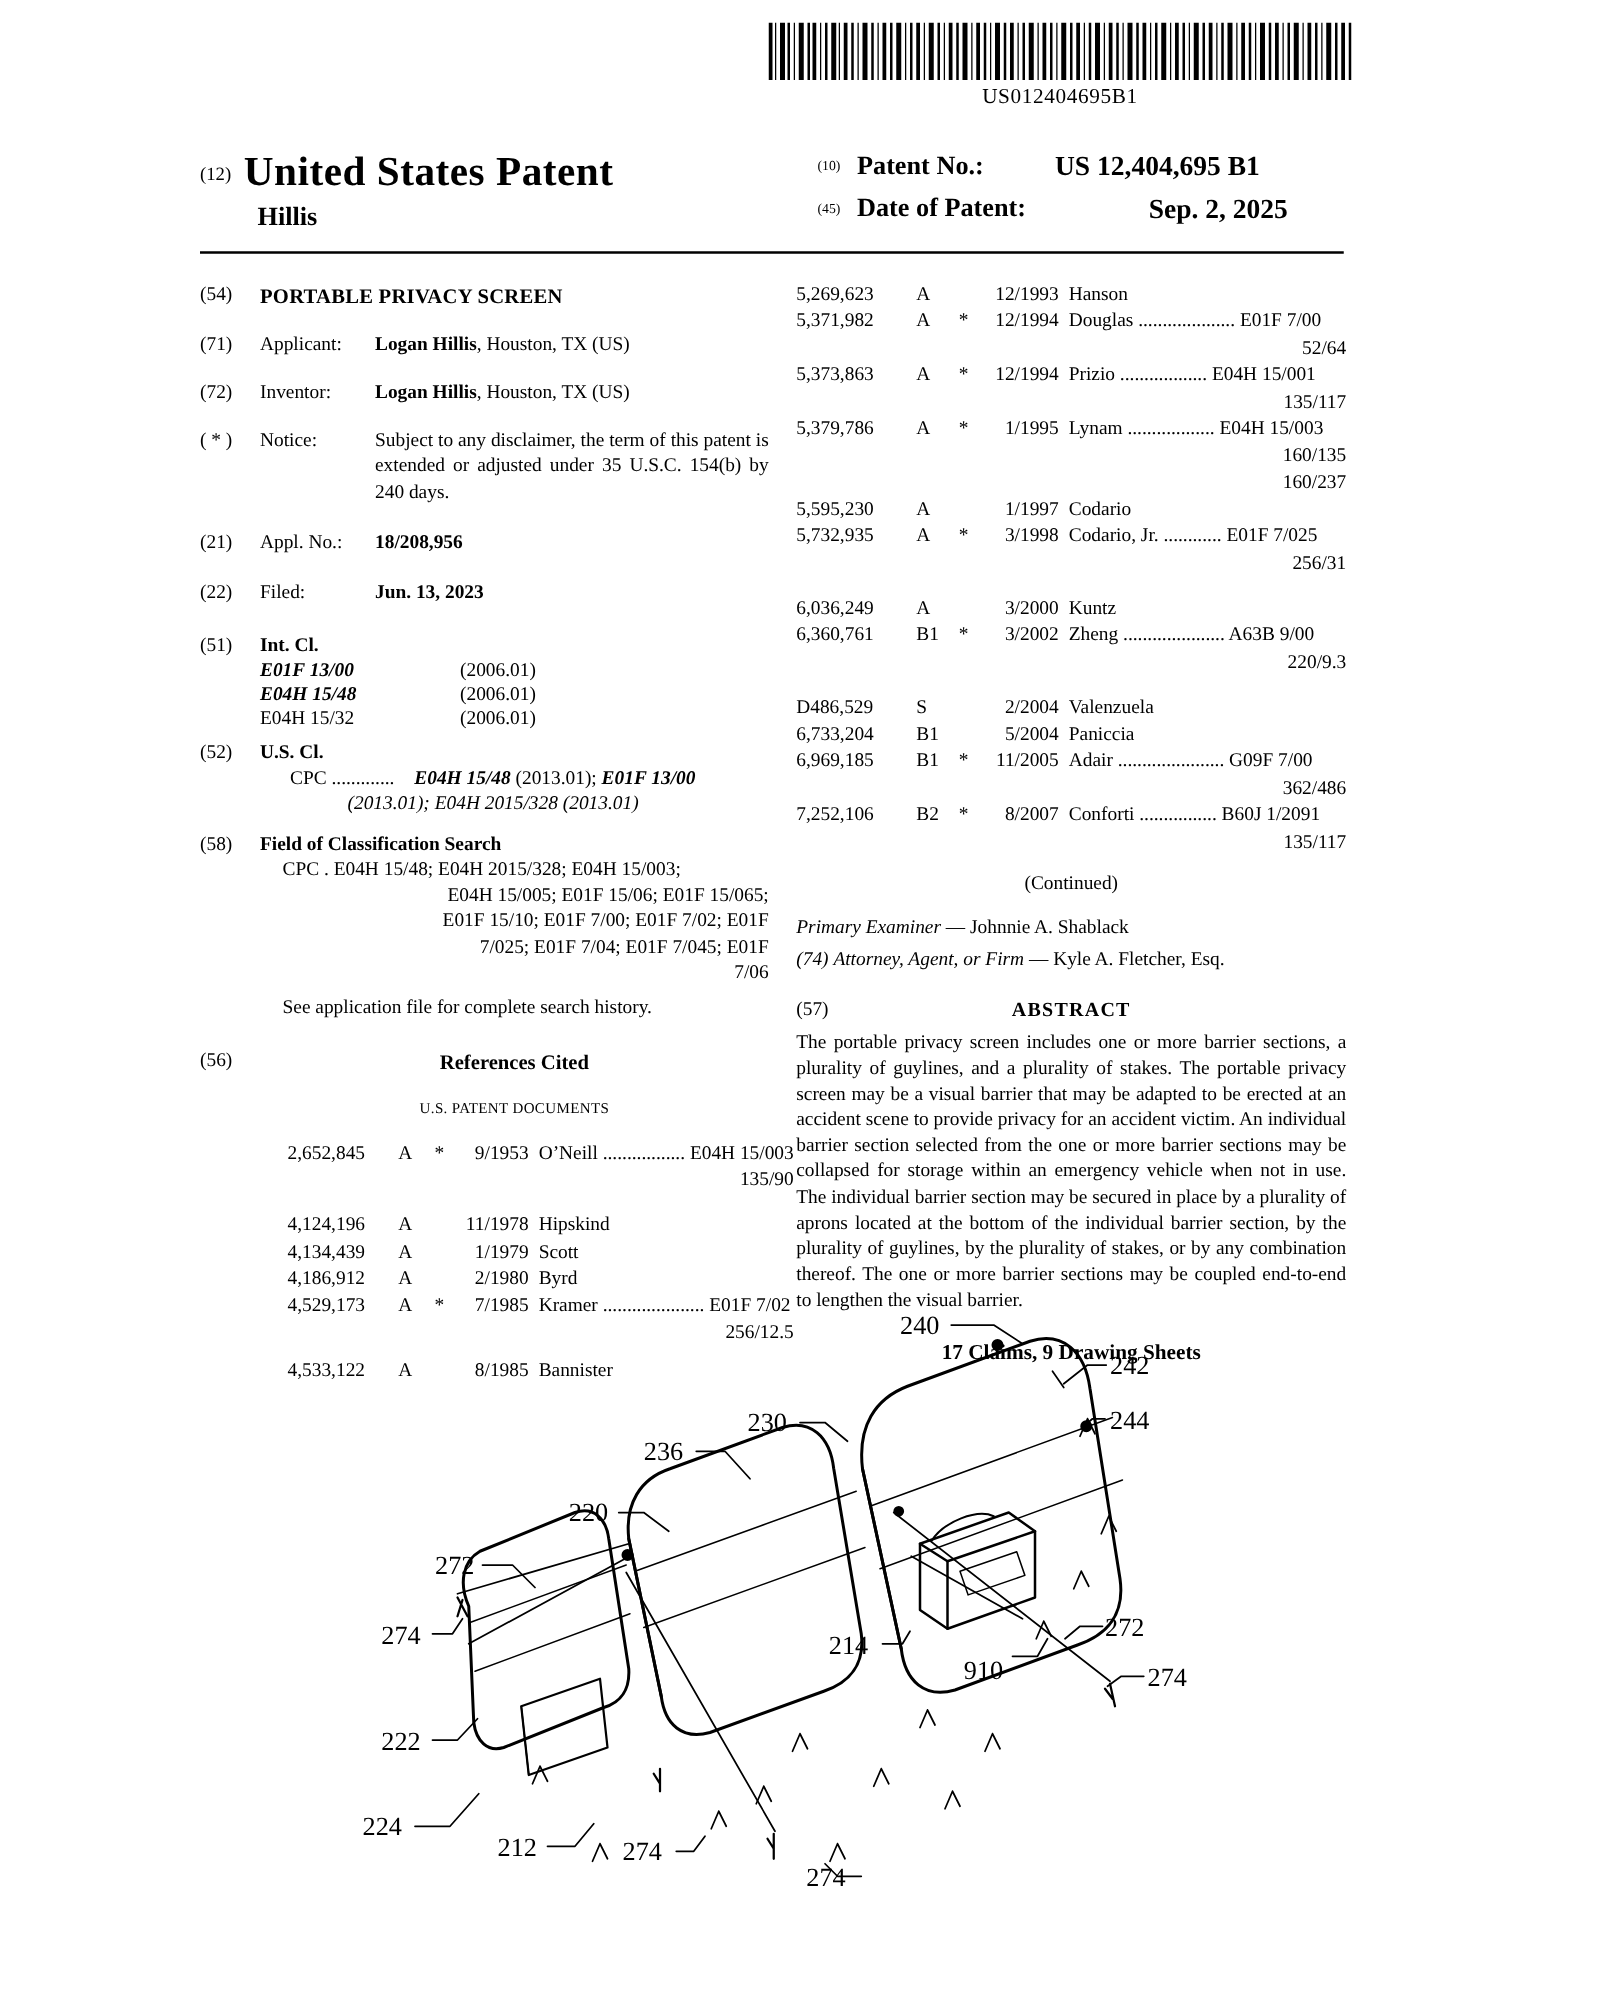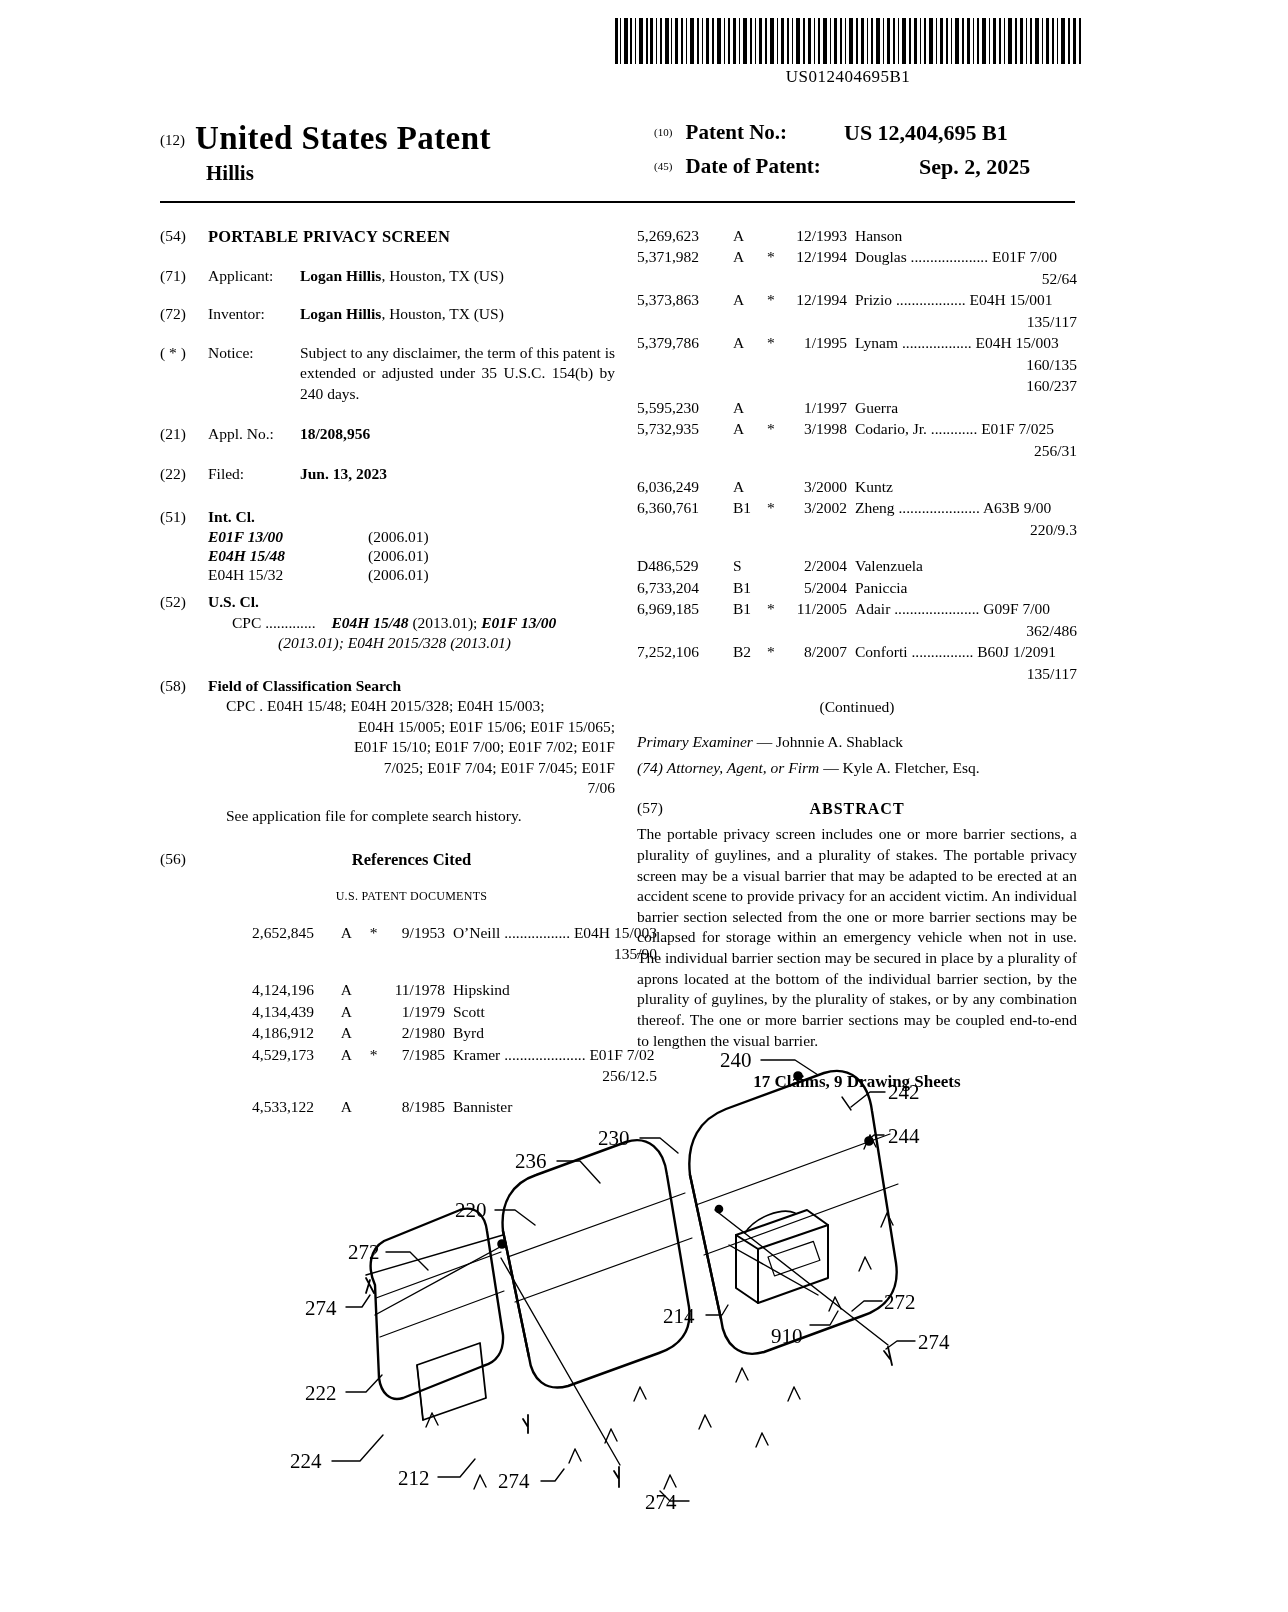--- a/index.html
+++ b/index.html
@@ -387,21 +387,21 @@
           <span class="intcl-code bi">E04H 15/48</span>
           <span class="intcl-date">(2006.01)</span>
         </div>
         <div class="intcl-row">
           <span class="intcl-code">E04H 15/32</span>
           <span class="intcl-date">(2006.01)</span>
         </div>
       </div>
     </div>
 
-    <div class="fld" style="margin-bottom:22px;">
+    <div class="fld" style="margin-bottom:12px;">
       <span class="num">(52)</span>
       <div class="body-wide">
         <div class="b">U.S. Cl.</div>
         <div style="margin-left:24px;">
           <span>CPC .............</span>
           <span class="bi" style="margin-left:12px;">E04H 15/48</span>
           <span>(2013.01);</span>
           <span class="bi">E01F 13/00</span>
         </div>
         <div style="margin-left:70px;" class="i">(2013.01); E04H 2015/328 (2013.01)</div>
@@ -419,21 +419,21 @@
         <div style="text-align:right;">7/06</div>
         <div style="margin-left:18px; margin-top:8px;">See application file for complete search history.</div>
       </div>
     </div>
 
     <div class="fld" style="margin-top:22px;">
       <span class="num">(56)</span>
       <div class="body-wide">
         <div class="head-center" style="font-size:16.5px;">References Cited</div>
         <div class="head-center" style="font-weight:normal; margin-top:18px; font-size:12px; letter-spacing:0.3px;">U.S. PATENT DOCUMENTS</div>
-        <table class="ref-table" style="margin-top:18px; margin-left:44px; width:405px;">
+        <table class="ref-table" style="margin-top:18px; margin-left:22px; width:405px;">
           <tbody>
             <tr>
               <td class="c-num">2,652,845</td>
               <td class="c-kind">A</td>
               <td class="c-ast">*</td>
               <td class="c-date">9/1953</td>
               <td class="c-name"><span>O’Neill .................</span> <span>E04H 15/003</span></td>
             </tr>
             <tr class="sub-row">
               <td colspan="5">135/90</td>
@@ -529,21 +529,21 @@
             <td colspan="5">160/135</td>
           </tr>
         <tr class="sub-row">
             <td colspan="5">160/237</td>
           </tr>
         <tr>
           <td class="c-num">5,595,230</td>
           <td class="c-kind">A</td>
           <td class="c-ast"></td>
           <td class="c-date">1/1997</td>
-          <td class="c-name">Guerra</td>
+          <td class="c-name">Codario</td>
         </tr>
         <tr>
           <td class="c-num">5,732,935</td>
           <td class="c-kind">A</td>
           <td class="c-ast">*</td>
           <td class="c-date">3/1998</td>
           <td class="c-name"><span>Codario, Jr. ............</span> <span>E01F 7/025</span></td>
         </tr>
         <tr class="sub-row">
             <td colspan="5">256/31</td>

